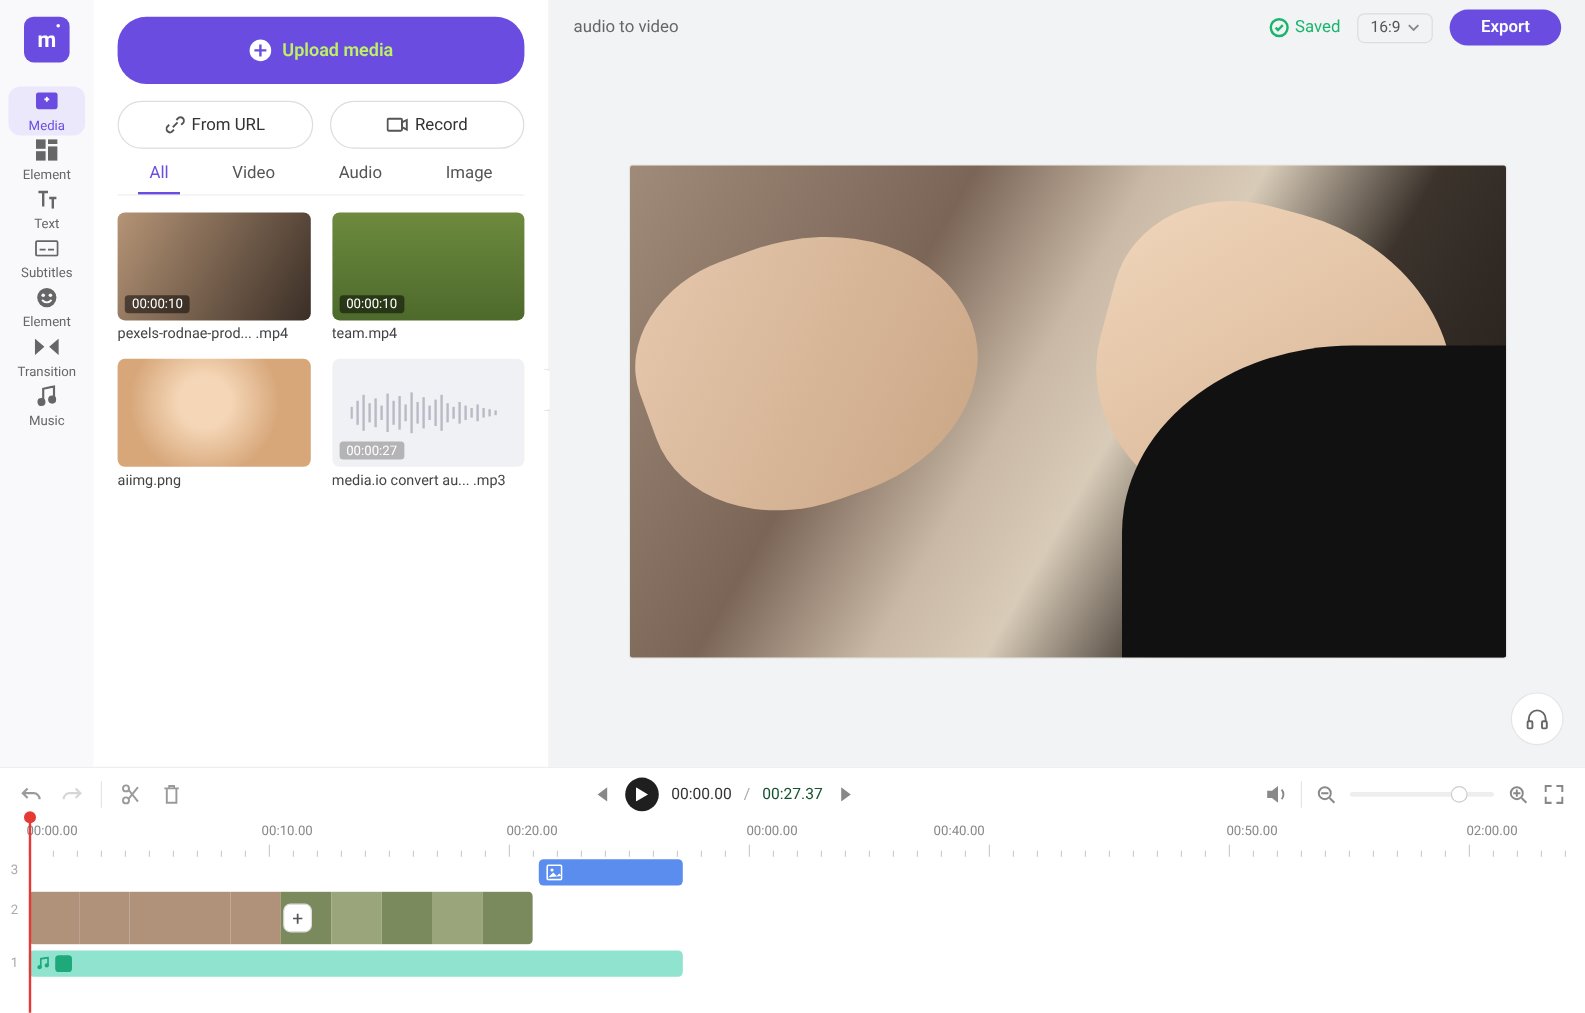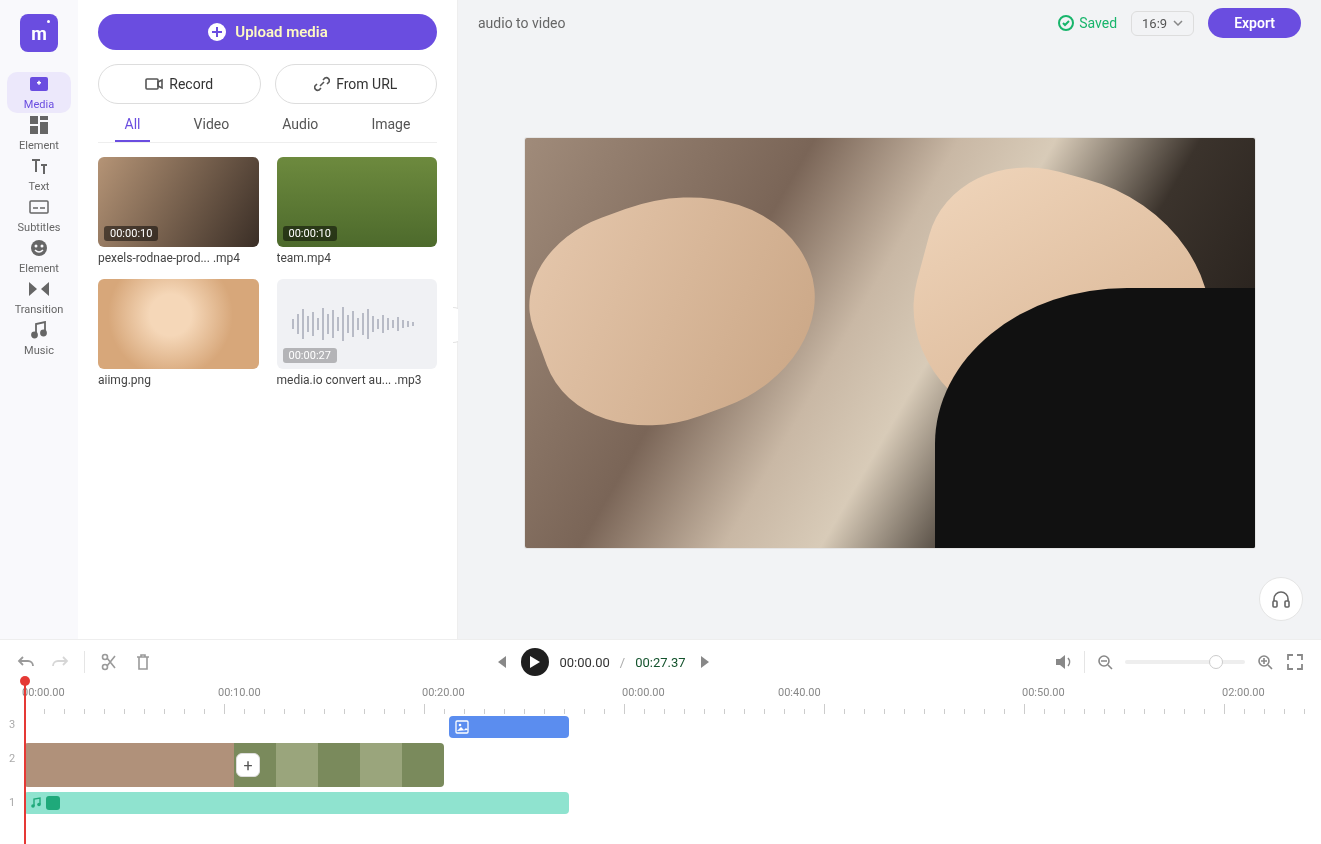--- a/index.html
+++ b/index.html
@@ -10,21 +10,21 @@
   
   .leftnav { width: 78px; background: #f9f9fc; display: flex; flex-direction: column; align-items: center; padding-top: 14px; }
   .logo { width: 38px; height: 38px; background: #6a4de0; border-radius: 8px; display:flex; align-items:center; justify-content:center; color:#fff; font-weight:700; font-size:18px; margin-bottom:20px; position:relative;}
   .logo-dot{position:absolute;top:6px;right:8px;width:3px;height:3px;background:#fff;border-radius:50%;}
   .nav-item{width:64px;display:flex;flex-direction:column;align-items:center;gap:4px;padding:2px 0;color:#666;font-size:11px;cursor:pointer;border-radius:10px;}
   .nav-item.active{background:#ece8fb;color:#6a4de0;}
   .nav-icon{width:20px;height:20px;display:flex;align-items:center;justify-content:center;}
 
   
   .sidepanel{width:380px;border-right:1px solid #eee;padding:14px 20px;display:flex;flex-direction:column;position:relative;}
-  .upload-btn{background:#6a4de0;color:#fef9c3;height:36px;border:none;border-radius:24px;font-size:15px;font-weight:600;display:flex;align-items:center;justify-content:center;gap:8px;cursor:pointer;}
+  .upload-btn{background:#6a4de0;color:#bef264;height:56px;border:none;border-radius:24px;font-size:15px;font-weight:600;display:flex;align-items:center;justify-content:center;gap:8px;cursor:pointer;}
   .pill-row{display:flex;gap:14px;margin-top:14px;}
   .pill{flex:1;height:40px;border:1px solid #ddd;border-radius:20px;background:#fff;display:flex;align-items:center;justify-content:center;gap:6px;font-size:14px;color:#333;cursor:pointer;}
   .tabs{display:flex;justify-content:space-around;margin-top:4px;border-bottom:1px solid #eee;}
   .tab{padding:8px 10px;font-size:14px;color:#555;cursor:pointer;}
   .tab.active{color:#6a4de0;border-bottom:2px solid #6a4de0;}
   .grid{display:grid;grid-template-columns:1fr 1fr;gap:14px 18px;margin-top:14px;}
   .thumb{display:flex;flex-direction:column;gap:4px;font-size:12px;color:#444;}
   .thumb-box{position:relative;width:100%;height:90px;border-radius:6px;overflow:hidden;background:#ccc;}
   .thumb-dur{position:absolute;left:6px;bottom:6px;background:rgba(0,0,0,.5);color:#fff;font-size:11px;padding:1px 6px;border-radius:3px;}
   .thumb-name{white-space:nowrap;overflow:hidden;text-overflow:ellipsis;}
@@ -162,34 +162,34 @@
             <svg width="20" height="20" viewBox="0 0 20 20">
               <circle cx="10" cy="10" r="9" fill="#fff"></circle>
               <path d="M10 5v10M5 10h10" stroke="#6a4de0" stroke-width="2"></path>
             </svg>
           </span>
         <span>Upload media</span>
       </button>
       <div class="pill-row">
         <button class="pill">
           <span>
+              <svg width="16" height="16" viewBox="0 0 16 16" fill="none" stroke="#555" stroke-width="1.6">
+                <path d="M6 10l4-4M7 12l-2 2a3 3 0 01-4-4l2-2M9 4l2-2a3 3 0 014 4l-2 2"></path>
+              </svg>
+            </span>
+          <span>From URL</span>
+        </button>
+        <button class="pill">
+          <span>
               <svg width="18" height="14" viewBox="0 0 18 14" fill="none" stroke="#555" stroke-width="1.6">
                 <rect x="1" y="2" width="12" height="10" rx="1"></rect>
                 <path d="M13 5l4-2v8l-4-2z"></path>
               </svg>
             </span>
           <span>Record</span>
-        </button>
-        <button class="pill">
-          <span>
-              <svg width="16" height="16" viewBox="0 0 16 16" fill="none" stroke="#555" stroke-width="1.6">
-                <path d="M6 10l4-4M7 12l-2 2a3 3 0 01-4-4l2-2M9 4l2-2a3 3 0 014 4l-2 2"></path>
-              </svg>
-            </span>
-          <span>From URL</span>
         </button>
       </div>
       <div class="tabs">
         <div class="tab active">All</div>
         <div class="tab">Video</div>
         <div class="tab">Audio</div>
         <div class="tab">Image</div>
       </div>
 
       <div class="grid">

